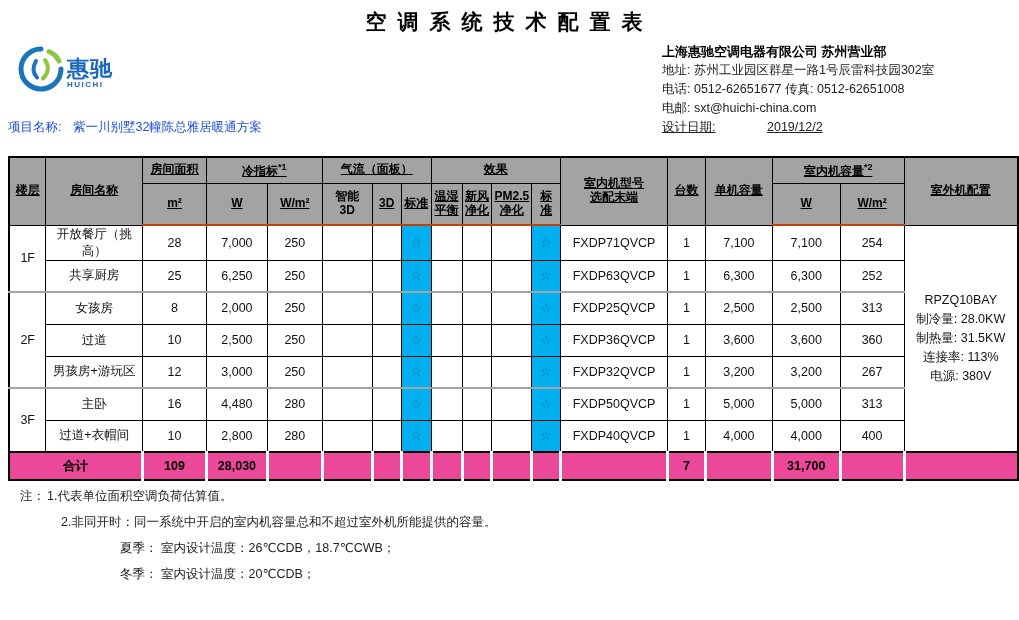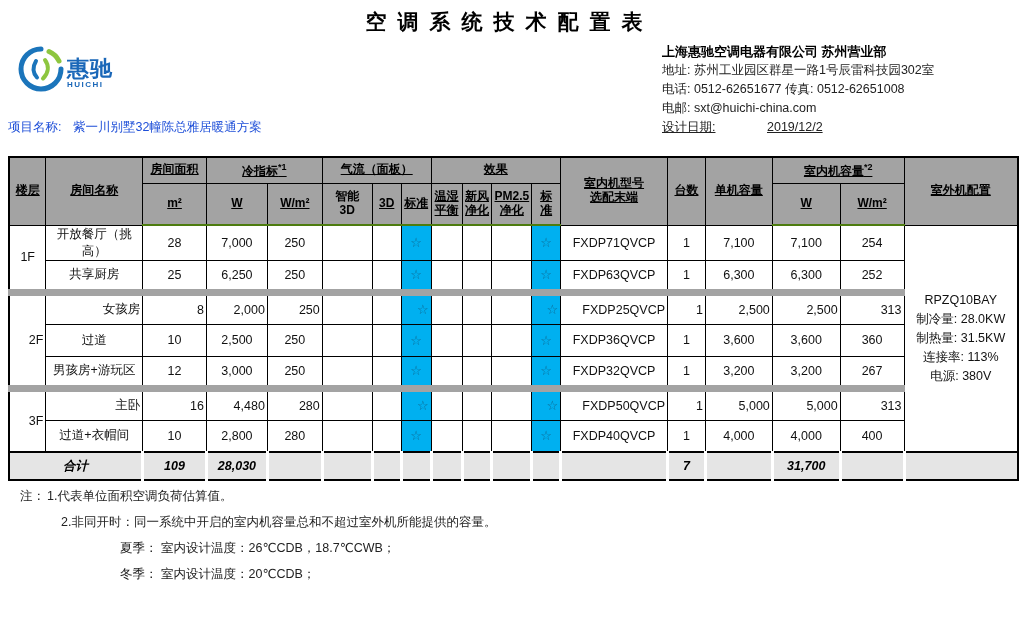--- a/index.html
+++ b/index.html
@@ -42,28 +42,28 @@
     padding:0 2px; overflow:hidden;
   }
   table.cfg { border:2px solid #000; }
   tr.h1 { height:26px; }
   tr.h2 { height:42px; }
   tr.body-row { height:32px; }
   tr.total-row { height:28px; }
   table.cfg th { background:#a3a3a3; color:#000; font-weight:bold; font-size:12px; line-height:1.15;text-decoration:underline; }
   th.small { font-size:11px; }
   .force-narrow { display:inline-block; width:2.6em; }
-  tr.h2 th { border-bottom:2px solid #4d7c0f; }
-  tr.group-start td { border-top:7px solid #a3a3a3;text-align:right; }
+  tr.h2 th { border-bottom:2px solid #c2410c; }
+  tr.group-start td { border-top:2px solid #a3a3a3; }
   td.star-cell { background:#00B0F0; color:#0E6A93; font-size:13px; }
   td.outdoor-cell { font-size:12.5px; line-height:19px; padding:0 4px; }
   tr.total-row td {
-    background:#e5e5e5; font-weight:bold; color:#000;
+    background:#ec4899; font-weight:bold; color:#000;
     border-top:2px solid #000; border-bottom:2px solid #000;
-    border-left:3px solid #fff; border-right:0;font-style:italic;
+    border-left:3px solid #fff; border-right:0;
   }
   tr.total-row td:first-child { border-left:2px solid #000; }
   tr.total-row td:last-child { border-right:2px solid #000; }
   sup { font-size:9px; }
 
   
   .notes { position:absolute; left:20px; top:488px; font-size:12.5px; color:#222; }
   .note-line { margin-bottom:10px; line-height:16px; display:flex; }
   .note-label { width:27px; flex:0 0 27px; }
   .note-indent { margin-left:41px; }

